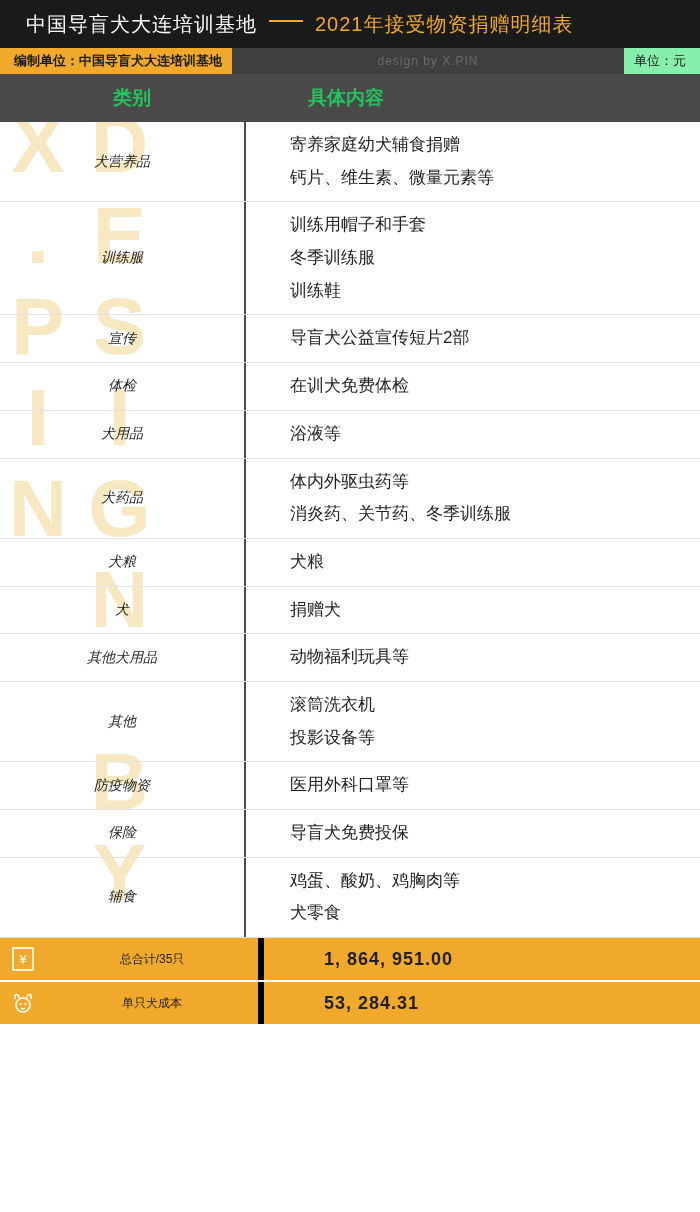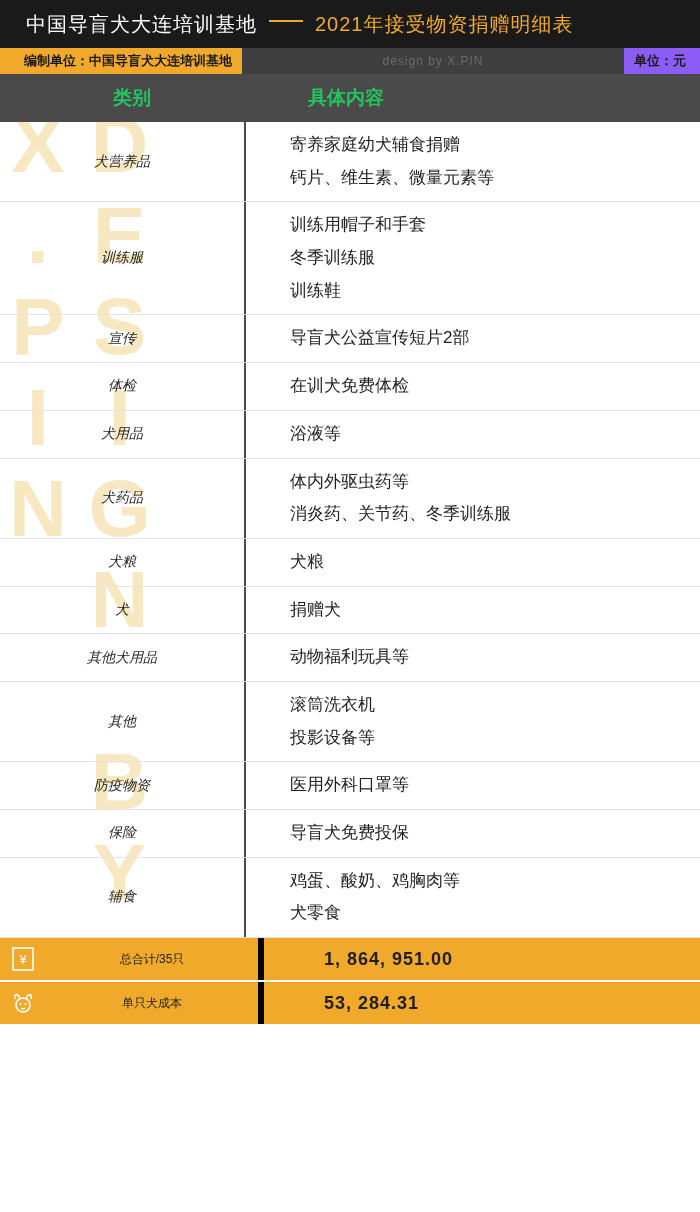--- a/index.html
+++ b/index.html
@@ -68,40 +68,40 @@
     height: 26px;
     display: flex;
     align-items: stretch;
     font-size: 13px;
     color: #1a1a1a;
   }
   .subheader .left {
     background: #f0a92b;
     display: flex;
     align-items: center;
-    padding: 0 10px 0 24px;
+    padding: 0 10px 0 14px;
     font-weight: bold;
     white-space: nowrap;
   }
   .subheader .mid {
     flex: 1;
     background: #3f3f3f;
     color: #6a6a6a;
     display: flex;
     align-items: center;
     justify-content: center;
     font-size: 12px;
     letter-spacing: 1px;
   }
   .subheader .right {
-    background: #8b5cf6;
+    background: #86efac;
     display: flex;
     align-items: center;
     padding: 0 14px 0 10px;
-    font-weight: bold;
+    font-weight: normal;
     white-space: nowrap;
   }
 
   
   .col-head {
     position: relative;
     z-index: 3;
     height: 48px;
     background: #4a4a4a;
     color: #22c55e;

